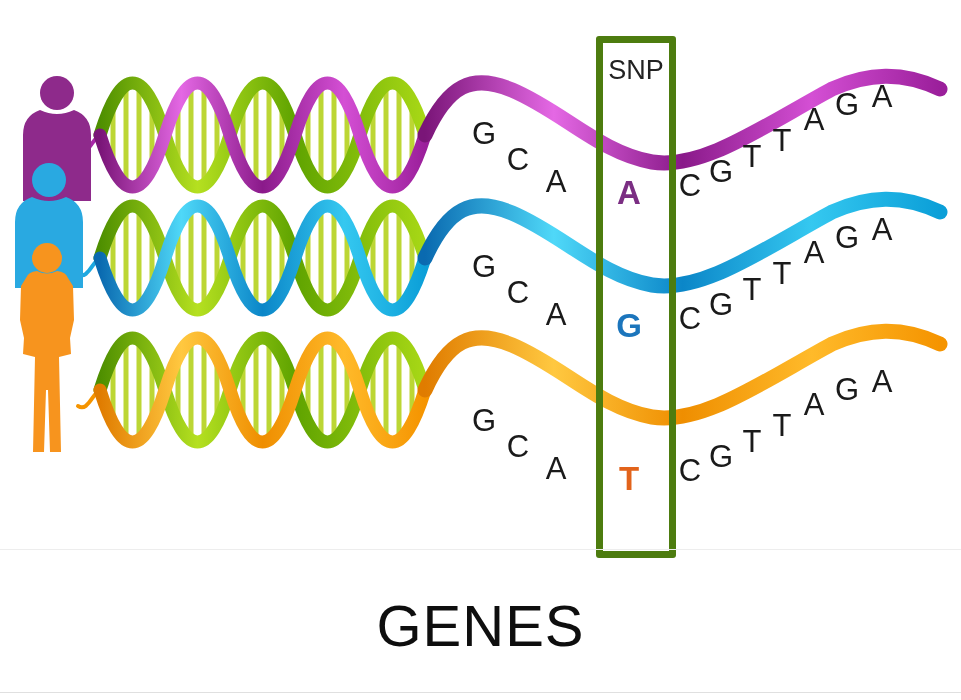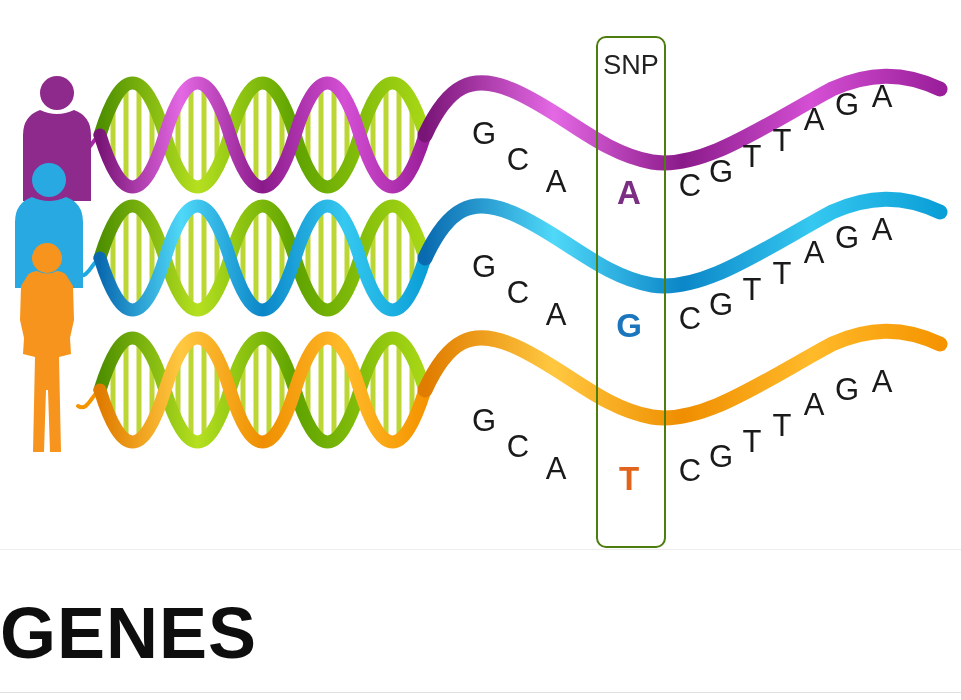--- a/index.html
+++ b/index.html
@@ -12,28 +12,28 @@
   .base{
     position:absolute;transform:translate(-50%,-50%);
     font-size:31px;color:#1a1a1a;line-height:1;white-space:nowrap;
   }
   .snp-base{font-weight:700;font-size:33px;}
   .row1snp{color:#7B2E83;}
   .row2snp{color:#1B75BC;}
   .row3snp{color:#E2631B;}
   .snp-box{
     position:absolute;left:596px;top:36px;width:66px;height:508px;
-    border:2px solid #4d7c0f;background:transparent;border-radius:10px;
+    border:7px solid #4d7c0f;background:transparent;border-radius:3px;
   }
   .snp-box .label{
     text-align:center;margin-top:12px;font-size:27px;color:#222222;
   }
   .page-title{
-    position:absolute;top:592px;left:0;width:961px;text-align:left;
-    font-size:72px;font-weight:700;letter-spacing:1px;color:#0e0e0e;
+    position:absolute;top:592px;left:0;width:961px;text-align:center;
+    font-size:58px;font-weight:400;letter-spacing:1px;color:#0e0e0e;
   }
   .divider{position:absolute;left:0;width:961px;height:1px;}
   .divider-mid{top:549px;background:#ededed;}
   .divider-bottom{top:692px;background:#e0e0e0;}
 </style>
 </head>
 <body>
 
 <div class="stage">
 

